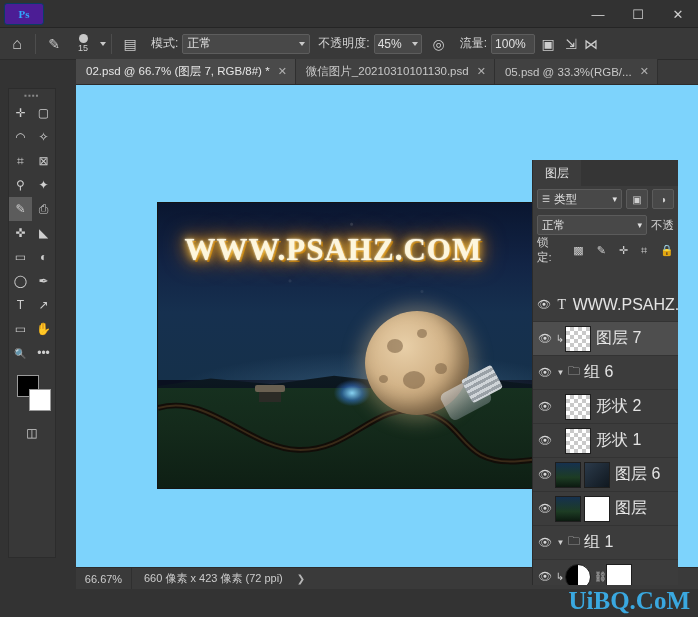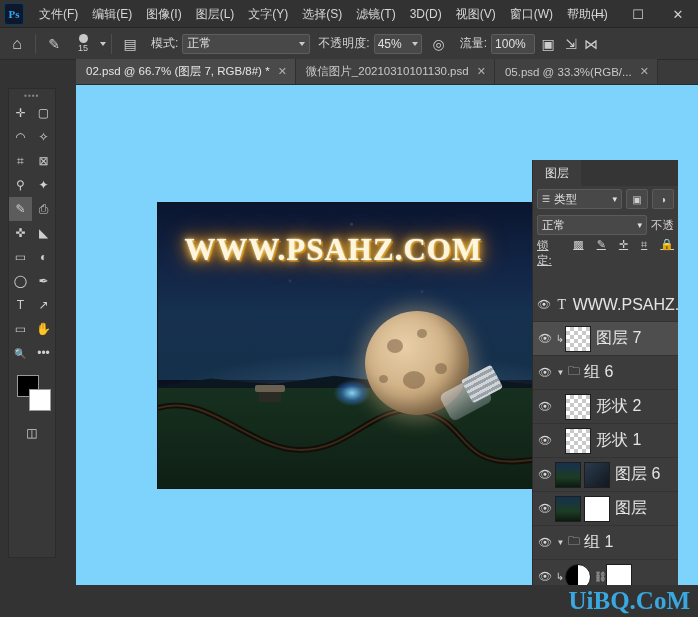--- a/index.html
+++ b/index.html
@@ -21,22 +21,22 @@
   }
 
   
   .titlebar {
     position: absolute; left:0; top:0; width: 698px; height: 28px;
     background: #323232;
     display: flex; align-items: center;
     border-bottom: 1px solid #252525;
   }
   .ps-logo {
-    width: 20px; height: 22px; margin-left: 4px; margin-right: 8px;
-    background: #0f172a;
+    width: 40px; height: 22px; margin-left: 4px; margin-right: 8px;
+    background: #4c1d95;
     border: 1px solid #0a3d62;
     border-radius: 3px;
     color: #31a8ff;
     font-size: 11px; font-weight: bold;
     display: flex; align-items: center; justify-content: center;
     font-family: "Liberation Serif", serif;
   }
   .menubar { display: flex; align-items: center; height: 28px; }
   .menu-item {
     padding: 0 7px; height: 28px; line-height: 28px;
@@ -272,22 +272,22 @@
   .blend-row {
     height: 26px; display: flex; align-items: center; padding: 0 4px; gap: 4px;
   }
   .blend-select {
     width: 112px; height: 20px; background: #484848; border: 1px solid #5b5b5b;
     border-radius: 2px; display: flex; align-items: center;
     justify-content: space-between; padding: 0 4px; font-size: 11.5px; color: #e0e0e0;
   }
   .opacity-lbl { font-size: 11.5px; color: #d0d0d0; white-space: nowrap; }
   .lock-row {
-    height: 24px; display: flex; padding: 0 4px; gap: 13px;
-    font-size: 11.5px; color: #d0d0d0; text-decoration: underline;
+    height: 24px; display: flex; align-items: center; padding: 0 4px; gap: 13px;
+    font-size: 11.5px; color: #d0d0d0;
   }
   .lock-ico { color: #cdcdcd; font-size: 11px; }
   .layer-list { position: absolute; top: 128px; left: 0; right: 0; bottom: 0; }
   .layer-row {
     height: 34px; display: flex; align-items: center;
     border-bottom: 1px solid #333333; padding-left: 2px;
   }
   .layer-row.selected { background: #4e4e4e; }
   .eye {
     width: 20px; text-align: center; color: #d8d8d8; font-size: 11px;
@@ -342,33 +342,20 @@
     background: #333333;
   }
 </style>
 </head>
 <body>
 
 <div id="app">
 
   <div class="titlebar">
     <div class="ps-logo">Ps</div>
-    <div class="menubar">
-      <div class="menu-item">文件(F)</div>
-      <div class="menu-item">编辑(E)</div>
-      <div class="menu-item">图像(I)</div>
-      <div class="menu-item">图层(L)</div>
-      <div class="menu-item">文字(Y)</div>
-      <div class="menu-item">选择(S)</div>
-      <div class="menu-item">滤镜(T)</div>
-      <div class="menu-item">3D(D)</div>
-      <div class="menu-item">视图(V)</div>
-      <div class="menu-item">窗口(W)</div>
-      <div class="menu-item">帮助(H)</div>
-    </div>
     <div class="win-controls">
       <div class="win-btn">—</div>
       <div class="win-btn">☐</div>
       <div class="win-btn close">✕</div>
     </div>
   </div>
 
   <div class="optionsbar">
     <div class="opt-icon" style="font-size:16px;">⌂</div>
     <div class="opt-sep"></div>
@@ -503,20 +490,25 @@
 
     <div class="swatches">
       <div class="sw-fore"></div>
       <div class="sw-back"></div>
     </div>
     <div class="tb-row" style="justify-content:center;">
       <div class="tb-cell">◫</div>
     </div>
   </div>
 
+  <div class="statusbar">
+    <div class="status-zoom">66.67%</div>
+    <div class="status-info">660 像素 x 423 像素 (72 ppi)</div>
+    <div class="status-arrow">❯</div>
+  </div>
 
   <div class="layers-panel">
     <div class="panel-tabs">
       <div class="panel-tab">图层</div>
     </div>
 
     <div class="filter-row">
       <div class="filter-select">
         <span style="font-size:9px;">☰</span>
         <span>类型</span>

